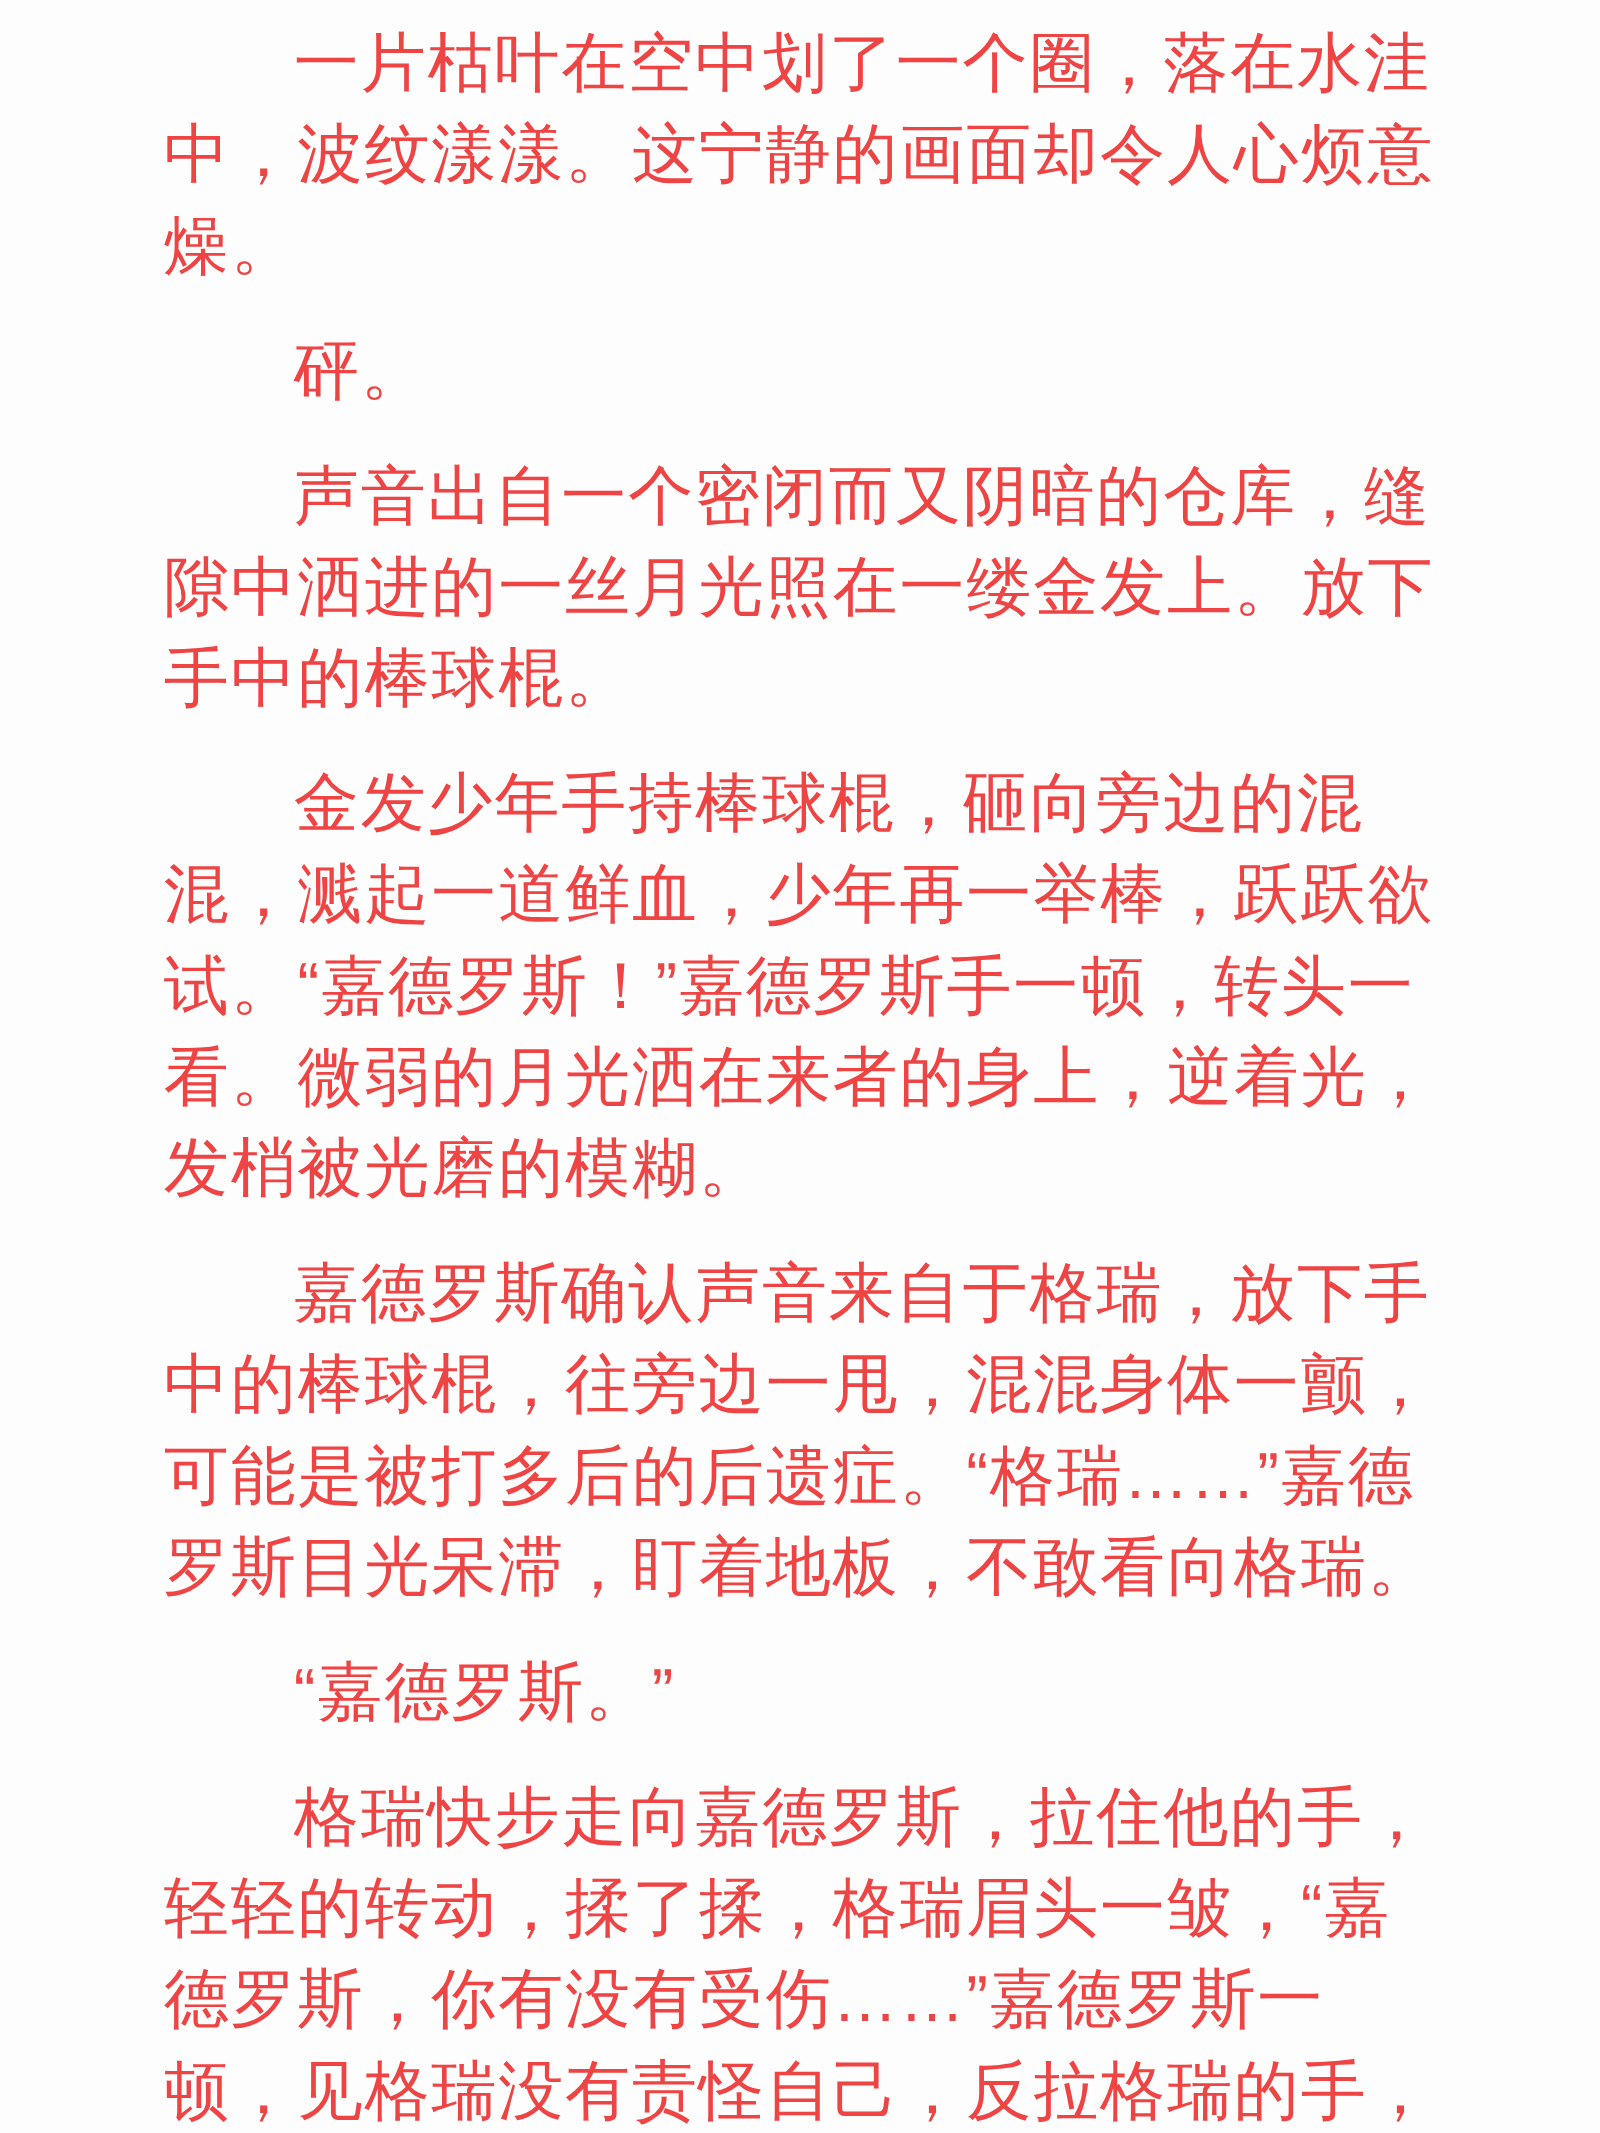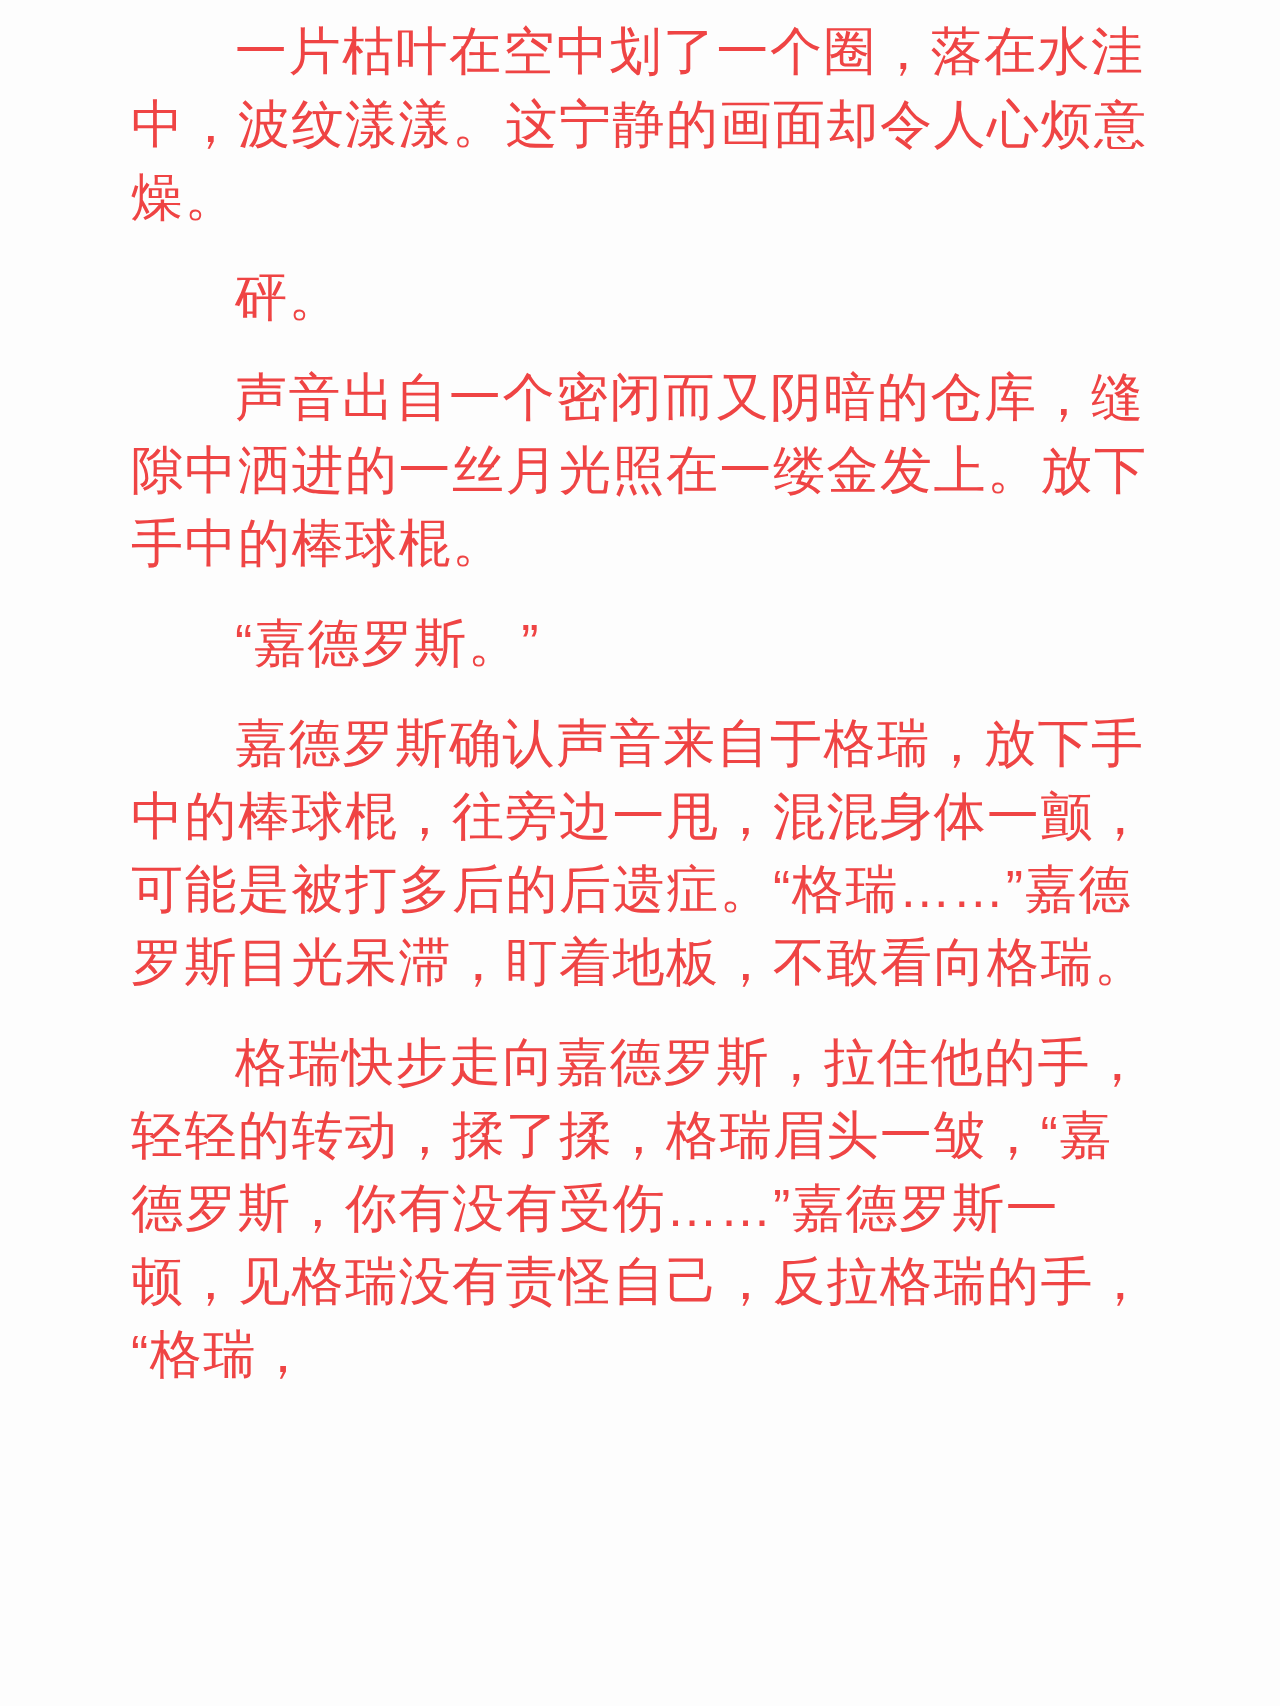--- a/index.html
+++ b/index.html
@@ -32,16 +32,17 @@
     overflow-wrap: break-word;
   }
 </style>
 </head>
 <body>
 
 <main class="reader-page">
   <p>一片枯叶在空中划了一个圈，落在水洼中，波纹漾漾。这宁静的画面却令人心烦意燥。</p>
   <p>砰。</p>
   <p>声音出自一个密闭而又阴暗的仓库，缝隙中洒进的一丝月光照在一缕金发上。放下手中的棒球棍。</p>
+  <p>金发少年手持棒球棍，砸向旁边的混混，溅起一道鲜血，少年再一举棒，跃跃欲试。“嘉德罗斯！”嘉德罗斯手一顿，转头一看。微弱的月光洒在来者的身上，逆着光，发梢被光磨的模糊。</p>
+  <p>嘉德罗斯确认声音来自于格瑞，放下手中的棒球棍，往旁边一甩，混混身体一颤，可能是被打多后的后遗症。“格瑞……”嘉德罗斯目光呆滞，盯着地板，不敢看向格瑞。</p>
   <p>“嘉德罗斯。”</p>
-  <p>嘉德罗斯确认声音来自于格瑞，放下手中的棒球棍，往旁边一甩，混混身体一颤，可能是被打多后的后遗症。“格瑞……”嘉德罗斯目光呆滞，盯着地板，不敢看向格瑞。</p>
   <p>格瑞快步走向嘉德罗斯，拉住他的手，轻轻的转动，揉了揉，格瑞眉头一皱，“嘉德罗斯，你有没有受伤……”嘉德罗斯一顿，见格瑞没有责怪自己，反拉格瑞的手，“格瑞，</p>
 </main>
 
 </body></html>

